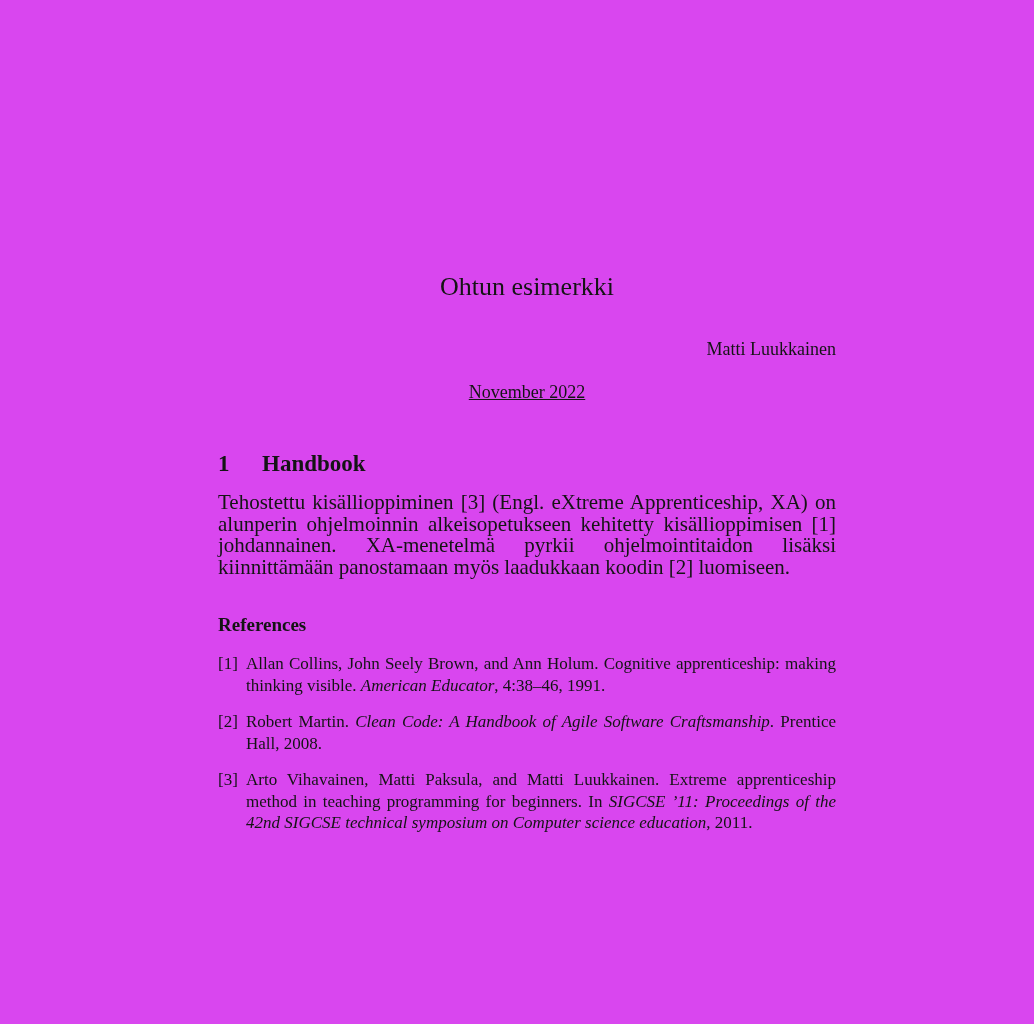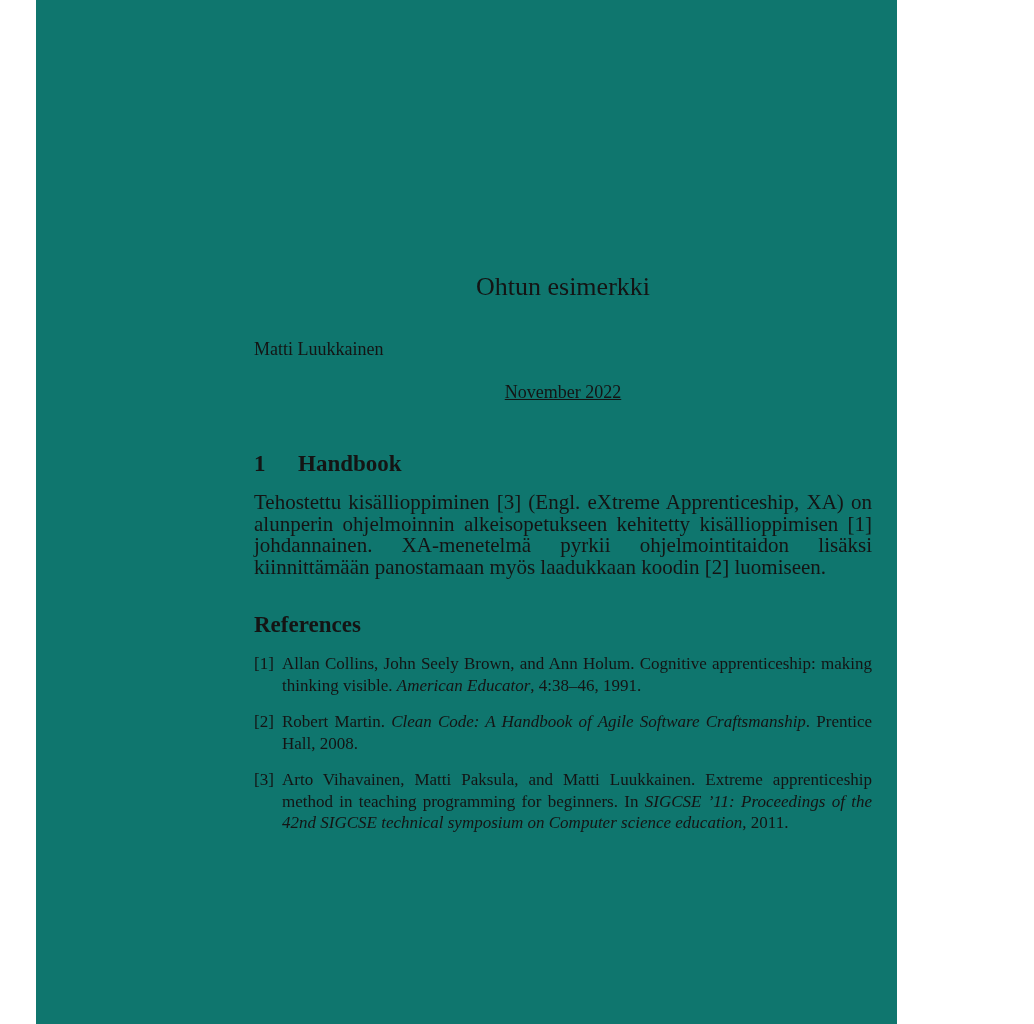--- a/index.html
+++ b/index.html
@@ -2,44 +2,43 @@
 <html><head>
 <meta charset="utf-8">
 <style>
   html, body {
     margin: 0;
     padding: 0;
     background: #ffffff;
   }
   .page {
     position: relative;
-    width: 861px;
+    width: 1034px;
     height: 1024px;
-    background: #0f766e;
+    background: #d946ef;
     color: #141414;
     font-family: "Liberation Serif", "DejaVu Serif", serif;
     overflow: hidden;
-    margin-left: 36px;
   }
   .content {
     position: absolute;
     left: 218px;
     top: 0;
     width: 618px;
   }
   .doc-title {
     margin-top: 272px;
     text-align: center;
     font-size: 26px;
     line-height: 30px;
     font-weight: normal;
   }
   .doc-author {
     margin-top: 36px;
-    text-align: left;
+    text-align: right;
     font-size: 18px;
     line-height: 22px;
   }
   .doc-date {
     margin-top: 21px;
     text-align: center;
     font-size: 18px;
     line-height: 22px;
     text-decoration: underline;
   }
@@ -55,21 +54,21 @@
     flex: 0 0 auto;
   }
   .section-paragraph {
     margin-top: 15px;
     font-size: 21px;
     line-height: 21.5px;
     text-align: justify;
   }
   .refs-heading {
     margin-top: 33px;
-    font-size: 23px;
+    font-size: 19px;
     line-height: 27px;
     font-weight: bold;
   }
   .ref-item {
     display: flex;
     margin-top: 15px;
     font-size: 17px;
     line-height: 21.5px;
   }
   .ref-label {

